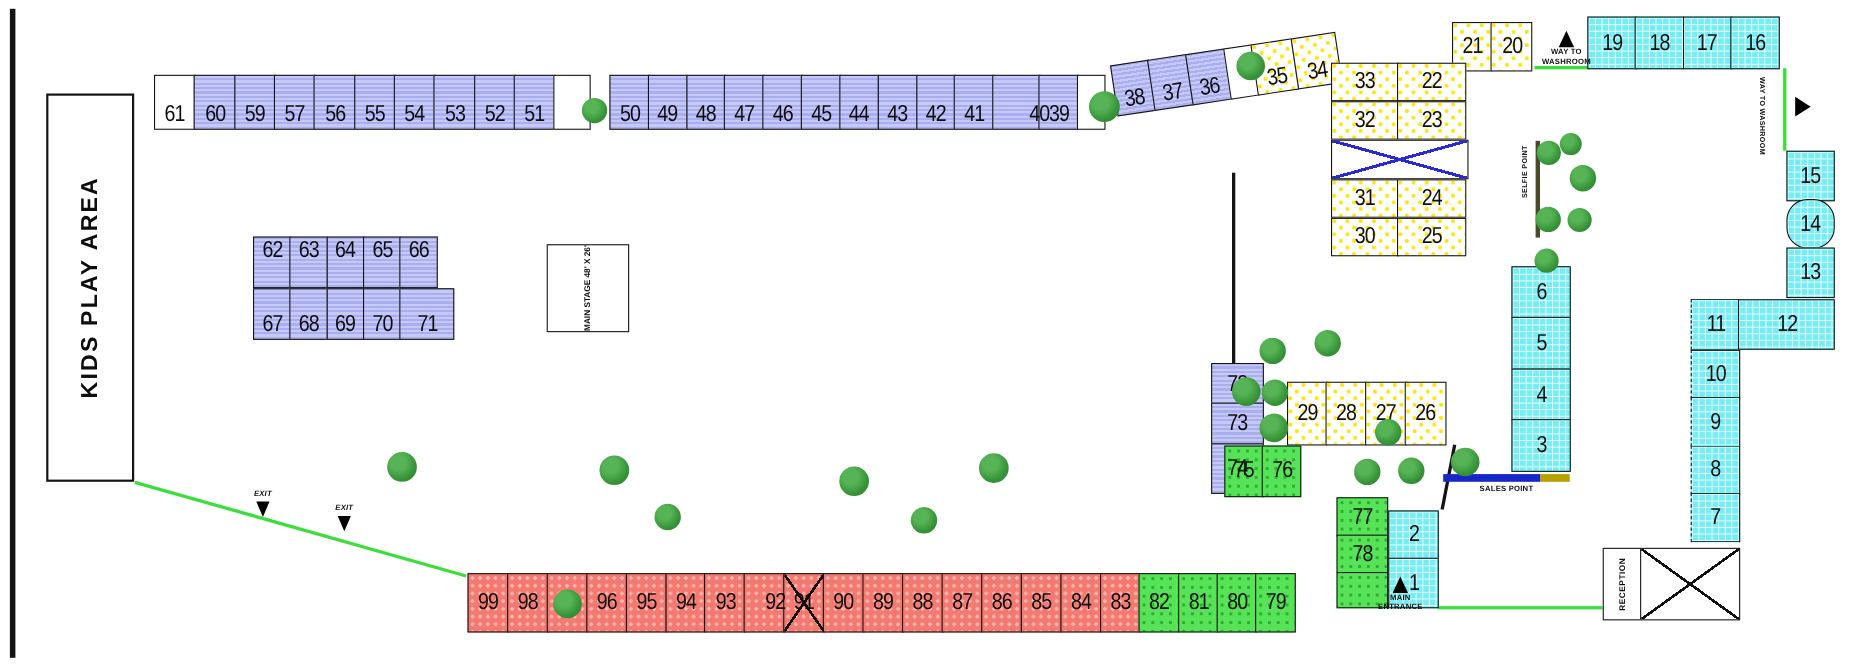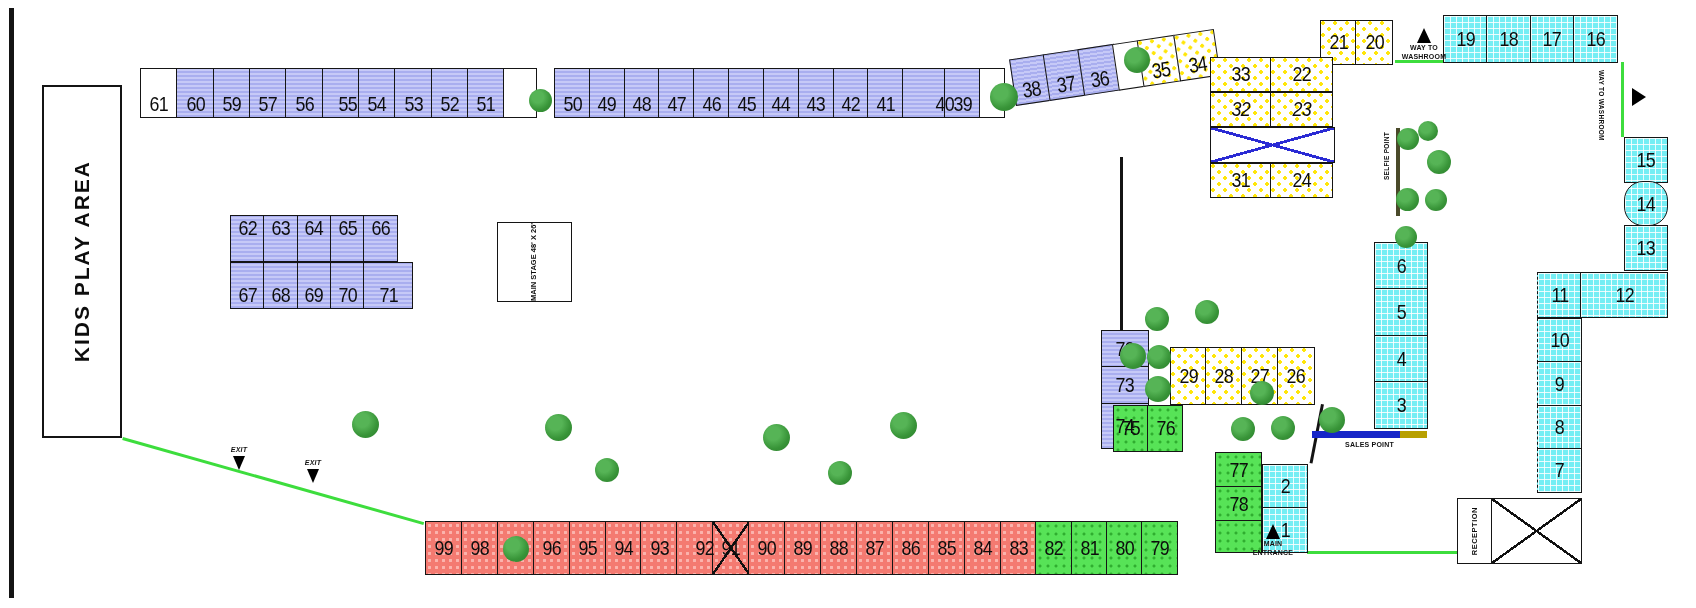--- a/index.html
+++ b/index.html
@@ -167,21 +167,21 @@
       </div>
       <div class="booth purple al-bottom" style="width: 38px;">
         <span class="num">59</span>
       </div>
       <div class="booth purple al-bottom" style="width: 38px;">
         <span class="num">57</span>
       </div>
       <div class="booth purple al-bottom" style="width: 38px;">
         <span class="num">56</span>
       </div>
-      <div class="booth purple al-bottom" style="width: 38px; justify-content: flex-end;">
+      <div class="booth purple al-bottom" style="width: 38px;">
         <span class="num">55</span>
       </div>
       <div class="booth purple al-bottom" style="width: 38px;">
         <span class="num">54</span>
       </div>
       <div class="booth purple al-bottom" style="width: 38px;">
         <span class="num">53</span>
       </div>
       <div class="booth purple al-bottom" style="width: 38px;">
         <span class="num">52</span>
@@ -468,39 +468,47 @@
       </div>
     </div>
     <div class="strip h" style="left: 1210px; top: 57px; height: 35px;">
       <div class="booth yellow al-center" style="width: 62px;">
         <span class="num">33</span>
       </div>
       <div class="booth yellow al-center" style="width: 63px;">
         <span class="num">22</span>
       </div>
     </div>
-    <div class="strip h" style="left: 1210px; top: 92px; height: 35px; font-style: italic;">
+    <div class="strip h" style="left: 1210px; top: 92px; height: 35px;">
       <div class="booth yellow al-center" style="width: 62px;">
         <span class="num">32</span>
       </div>
       <div class="booth yellow al-center" style="width: 63px;">
         <span class="num">23</span>
       </div>
     </div>
     <div class="strip h" style="left: 1210px; top: 127px; height: 36px;">
       <div class="booth white al-center" style="width: 125px;">
         <div class="cross blue"></div>
       </div>
     </div>
     <div class="strip h" style="left: 1210px; top: 163px; height: 35px;">
       <div class="booth yellow al-center" style="width: 62px;">
         <span class="num">31</span>
       </div>
       <div class="booth yellow al-center" style="width: 63px;">
         <span class="num">24</span>
+      </div>
+    </div>
+    <div class="strip h" style="left: 1210px; top: 198px; height: 35px;">
+      <div class="booth yellow al-center" style="width: 62px;">
+        <span class="num">30</span>
+      </div>
+      <div class="booth yellow al-center" style="width: 63px;">
+        <span class="num">25</span>
       </div>
     </div>
     <div class="tree" style="left: 528.5px; top: 88.5px; width: 23px; height: 23px;"></div>
     <div class="tree" style="left: 990px; top: 83px; width: 28px; height: 28px;"></div>
     <div class="tree" style="left: 1124px; top: 47px; width: 26px; height: 26px;"></div>
     <div class="tree" style="left: 1397px; top: 128px; width: 22px; height: 22px;"></div>
     <div class="tree" style="left: 1418px; top: 121px; width: 20px; height: 20px;"></div>
     <div class="tree" style="left: 1427px; top: 150px; width: 24px; height: 24px;"></div>
     <div class="tree" style="left: 1395.5px; top: 187.5px; width: 23px; height: 23px;"></div>
     <div class="tree" style="left: 1425px; top: 189px; width: 22px; height: 22px;"></div>

